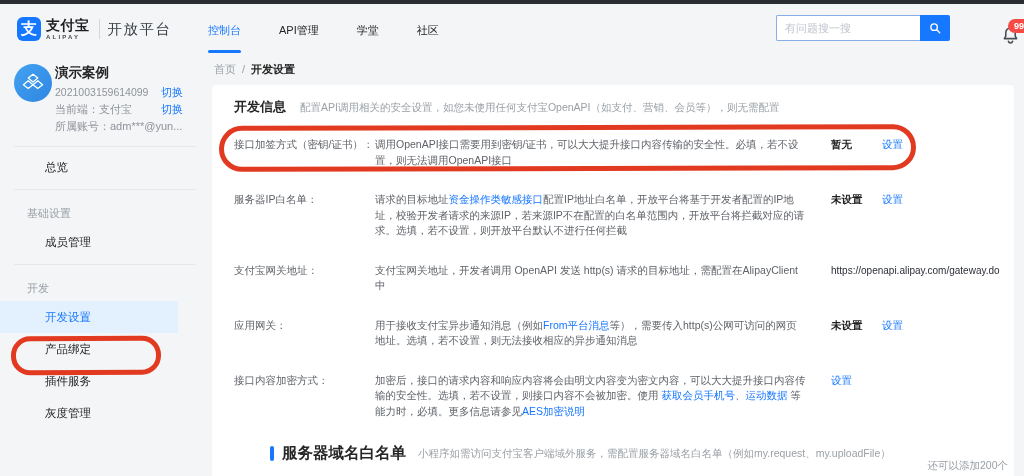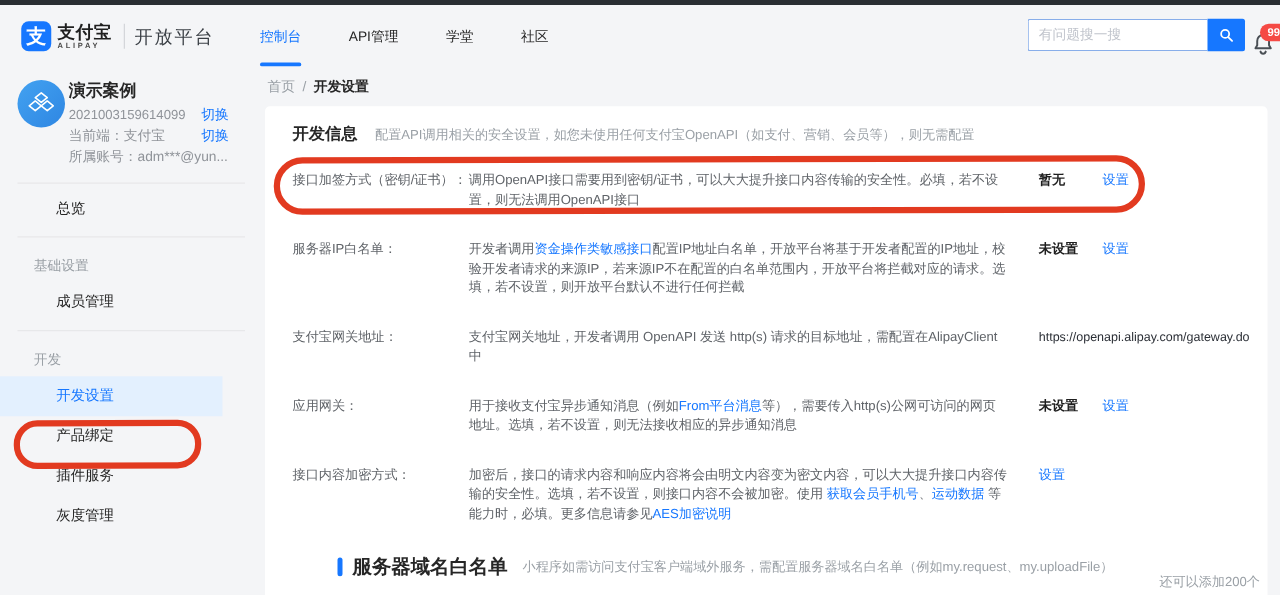--- a/index.html
+++ b/index.html
@@ -14,21 +14,21 @@
   .brand-mark { width:24px; height:24px; border-radius:6px; background:#1677ff; color:#fff; font-size:16px; font-weight:700; display:flex; align-items:center; justify-content:center; }
   .brand-names { margin-left:5px; }
   .brand-cn { font-size:14px; font-weight:700; color:#1f1f1f; line-height:15px; letter-spacing:.5px; }
   .brand-en { font-size:6px; letter-spacing:2.2px; color:#4a4a4a; line-height:8px; font-weight:700; }
   .brand-divider { width:1px; height:20px; background:#d4d6da; margin:0 8px 0 9px; }
   .brand-product { font-size:14.5px; color:#3a3f45; letter-spacing:1.5px; }
   .nav { position:absolute; left:208px; top:0; height:52px; display:flex; gap:38px; font-size:11px; }
   .nav-item { position:relative; height:52px; line-height:52px; cursor:pointer; color:#262626; }
   .nav-item.active { color:#1677ff; }
   .nav-item.active::after { content:""; position:absolute; left:0; right:0; bottom:3px; height:3px; border-radius:1.5px; background:#1677ff; }
-  .search { position:absolute; left:822px; top:11px; width:174px; height:26px; display:flex; }
+  .search { position:absolute; left:776px; top:11px; width:174px; height:26px; display:flex; }
   .search input { flex:1; min-width:0; border:1px solid #88aeea; border-right:none; border-radius:2px 0 0 2px; padding:0 8px; font-size:11px; background:#fff; outline:none; font-family:inherit; }
   .search input::placeholder { color:#c0c4cc; }
   .search-btn { width:30px; border:none; background:#1677ff; border-radius:0 2px 2px 0; display:flex; align-items:center; justify-content:center; cursor:pointer; }
   .bell { position:absolute; left:1000px; top:21px; width:21px; height:21px; cursor:pointer; }
   .badge { position:absolute; left:1008px; top:15px; height:14px; width:30px; background:#f54a45; border-radius:7px; color:#fff; font-size:9px; line-height:14px; padding-left:6px; font-weight:700; }
 
   
   .sidebar { position:absolute; left:0; top:56px; width:210px; bottom:0; }
   .app { position:relative; padding:8px 0 0 14px; }
   .avatar { position:absolute; left:14px; top:8px; width:38px; height:38px; border-radius:50%; background:linear-gradient(135deg,#43a2f1,#2e86e2); display:flex; align-items:center; justify-content:center; }
@@ -172,21 +172,21 @@
         <div class="row-label">接口加签方式（密钥/证书）：</div>
         <div class="row-desc">调用OpenAPI接口需要用到密钥/证书，可以大大提升接口内容传输的安全性。必填，若不设置，则无法调用OpenAPI接口</div>
         <div class="row-side">
           <span class="row-status">暂无</span>
           <a class="row-action">设置</a>
         </div>
       </div>
 
       <div class="info-row">
         <div class="row-label">服务器IP白名单：</div>
-        <div class="row-desc"><span>开发者调用</span><a class="tlink">资金操作类敏感接口</a><span>配置IP地址白名单，开放平台将基于开发者配置的IP地址，校验开发者请求的来源IP，若来源IP不在配置的白名单范围内，开放平台将拦截对应的请求。选填，若不设置，则开放平台默认不进行任何拦截</span></div>
+        <div class="row-desc"><span>请求的目标地址</span><a class="tlink">资金操作类敏感接口</a><span>配置IP地址白名单，开放平台将基于开发者配置的IP地址，校验开发者请求的来源IP，若来源IP不在配置的白名单范围内，开放平台将拦截对应的请求。选填，若不设置，则开放平台默认不进行任何拦截</span></div>
         <div class="row-side">
           <span class="row-status">未设置</span>
           <a class="row-action">设置</a>
         </div>
       </div>
 
       <div class="info-row">
         <div class="row-label">支付宝网关地址：</div>
         <div class="row-desc">支付宝网关地址，开发者调用 OpenAPI 发送 http(s) 请求的目标地址，需配置在AlipayClient中</div>
         <div class="row-value">https://openapi.alipay.com/gateway.do</div>

